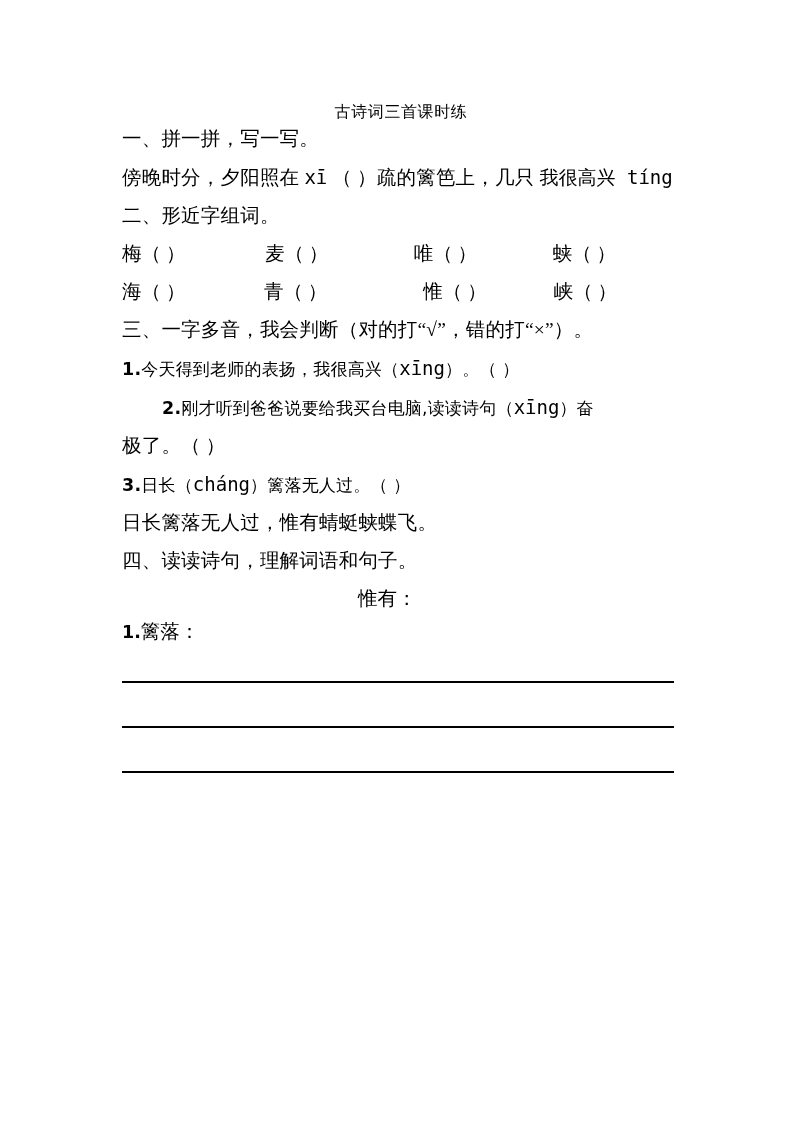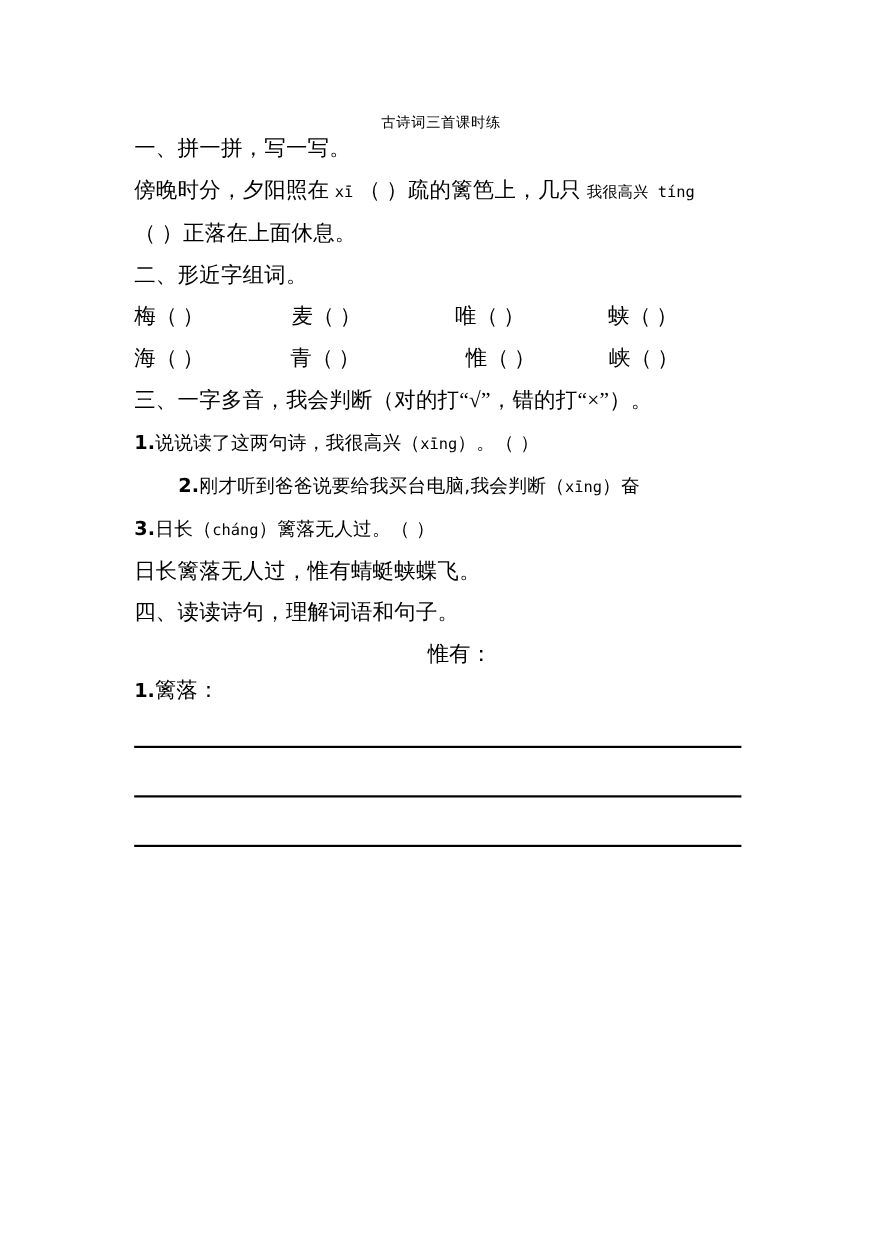--- a/index.html
+++ b/index.html
@@ -29,40 +29,40 @@
 
   .content {
     position: absolute;
     left: 122px;
     top: 0;
     width: 558px;
   }
 
   .doc-title {
     text-align: center;
-    font-size: 13px;
+    font-size: 16px;
     line-height: 1;
     margin-top: 104px;
     letter-spacing: 0.6px;
     white-space: nowrap;
   }
 
   .line {
     font-size: 19.5px;
     line-height: 38px;
     white-space: nowrap;
     letter-spacing: 0.2px;
   }
 
   .line.first-after-title { margin-top: 26px; }
 
   
   .py {
     font-family: "DejaVu Sans Mono", "Liberation Mono", monospace;
-    font-size: 14px;
+    font-size: 19px;
     letter-spacing: 0px;
     text-align: right;
   }
 
   
   .sans {
     font-family: "DejaVu Sans", "Liberation Sans", sans-serif;
     font-size: 17px;
   }
   .num {
@@ -97,21 +97,21 @@
 
   
   .terms-row {
     display: flex;
     font-size: 19.5px;
     line-height: 38px;
     white-space: nowrap;
   }
   .term-1 { width: 236px; margin-top: 33px; }
   .term-2 { width: 208px; }
-  .term-3 { width: 120px; text-align: center; }
+  .term-3 { width: 120px; }
 
   
   .answer-lines {
     margin-top: 30px;
   }
   .answer-line {
     width: 552px;
     height: 0;
     border-top: 2px solid #000000;
     margin-bottom: 43px;
@@ -126,21 +126,20 @@
 
     <div class="doc-title">古诗词三首课时练</div>
 
 
     <div class="line">一、拼一拼，写一写。</div>
 
     <div class="line">
       <span>傍晚时分，夕阳照在 </span><span class="py">xī</span><span> （ ）疏的篱笆上，几只 </span><span class="py">我很高兴 tíng</span>
     </div>
 
-    <div class="line">（          ）正落在上面休息。</div>
 
     <div class="line">二、形近字组词。</div>
 
     <div class="cw-row row1">
       <span class="cw-cell cw-a">
         <span class="cw-char">梅</span>
           <span class="cw-paren">（        ）</span>
       </span>
       <span class="cw-cell cw-b">
         <span class="cw-char">麦</span>
@@ -171,27 +170,28 @@
       </span>
       <span class="cw-cell cw-d">
         <span class="cw-char">峡</span>
           <span class="cw-paren">（        ）</span>
       </span>
     </div>
 
     <div class="line">三、一字多音，我会判断（对的打“√”，错的打“×”）。</div>
 
     <div class="line">
-      <span class="num">1.</span><span class="sans">说说读了这两句诗，我很高兴（</span><span class="py">xīng</span><span class="sans">）。（      ）</span>
+      <span class="num">1.</span><span class="sans">今天得到老师的表扬，我很高兴（</span><span class="py">xīng</span><span class="sans">）。（      ）</span>
     </div>
 
     <div class="line indent2">
-      <span class="num">2.</span><span class="sans">刚才听到爸爸说要给我买台电脑,我会判断（</span><span class="py">xīng</span><span class="sans">）奋</span>
-    </div>
-
+      <span class="num">2.</span><span class="sans">刚才听到爸爸说要给我买台电脑,读读诗句（</span><span class="py">xīng</span><span class="sans">）奋</span>
+    </div>
+
+    <div class="line">极了。（      ）</div>
 
     <div class="line">
       <span class="num">3.</span><span class="sans">日长（</span><span class="py">cháng</span><span class="sans">）篱落无人过。（       ）</span>
     </div>
 
     <div class="line">日长篱落无人过，惟有蜻蜓蛱蝶飞。</div>
 
     <div class="line">四、读读诗句，理解词语和句子。</div>
 
     <div class="terms-row">

